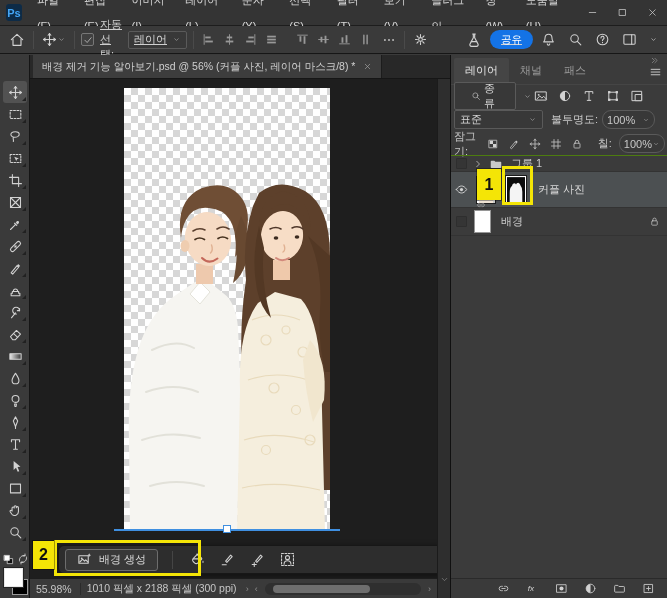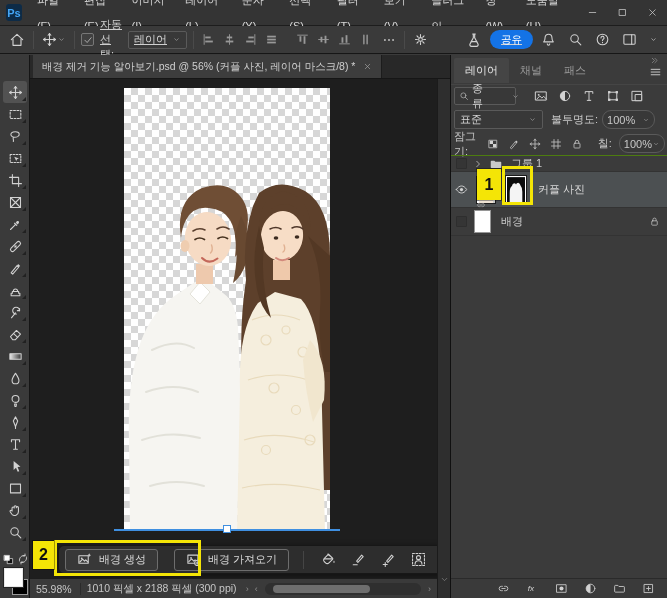--- a/index.html
+++ b/index.html
@@ -58,21 +58,21 @@
   #hscroll{position:relative;flex:1;height:12px;background:#2f2f2f;border-radius:6px;margin:0 4px;}
   #hthumb{position:absolute;left:8px;top:2px;width:97px;height:8px;background:#6e6e6e;border-radius:4px;}
   
   #rightpanel{position:absolute;left:450px;top:55px;width:217px;height:543px;background:#3b3b3b;border-left:1px solid #101010;}
   #panel-collapse{position:absolute;right:8px;top:1px;color:#9a9a9a;}
   #panel-tabs{position:absolute;left:3px;top:3px;display:flex;height:25px;}
   .p-tab{padding:0 11px;font-size:11px;color:#9b9b9b;display:flex;align-items:center;}
   .p-tab.active{background:#454545;color:#e2e2e2;border-radius:2px 2px 0 0;}
   #panel-menu{position:absolute;right:5px;top:10px;}
   .filter-row{position:absolute;left:0;top:29px;width:217px;height:23px;display:flex;align-items:center;padding:0 3px;gap:4px;border-top:1px solid #454545;background:#3b3b3b;}
-  .filter-dd{width:62px;height:18px;justify-content:space-between;padding:0 4px;gap:28px;}
+  .filter-dd{width:62px;height:28px;justify-content:space-between;padding:0 16px;gap:28px;}
   #filter-icons{display:flex;align-items:center;gap:6px;margin-left:12px;}
   #filter-pin{margin-left:14px;display:flex;align-items:center;}
   .blend-row{position:absolute;left:0;top:53px;width:217px;height:23px;display:flex;align-items:center;padding:0 3px;font-size:11px;color:#c8c8c8;}
   .blend-dd{width:89px;height:19px;justify-content:space-between;}
   .mini-field{display:flex;align-items:center;justify-content:space-between;border:1px solid #5a5a5a;border-radius:9px;background:#383838;height:19px;width:53px;padding:0 4px;font-size:11px;}
   .lock-row{position:absolute;left:0;top:77px;width:217px;height:23px;display:flex;align-items:center;padding:0 3px;font-size:11px;color:#c8c8c8;gap:5px;}
   #layers-list{position:absolute;left:0;top:100px;width:217px;border-top:1px solid #4d7c0f;}
   .layer-row{position:relative;display:flex;align-items:center;border-bottom:1px solid #333;}
   .row-group{height:16px;}
   .row-main{height:36px;background:#4c5052;}
@@ -485,32 +485,20 @@
         <span id="gen-icon-slot">
             <svg class="ic" width="15" height="15" viewBox="0 0 24 24">
               <rect x="3" y="6" width="15" height="12"></rect>
               <circle cx="7.5" cy="10" r="1.4" fill="#d2d2d2" stroke="none"></circle>
               <path d="M4.5 16 L9 11.5 L12 14.5 L14 12.5 L17.5 16"></path>
               <path d="M19.5 2 l.9 2.1 2.1 .9 -2.1 .9 -.9 2.1 -.9 -2.1 -2.1 -.9 2.1 -.9 Z" fill="#d2d2d2" stroke="none"></path>
             </svg>
           </span>
         <span>배경 생성</span>
       </button>
-      <button class="task-btn secondary" id="imp-btn" style="margin-left:8px;">
-        <span id="imp-icon-slot">
-            <svg class="ic" width="15" height="15" viewBox="0 0 24 24">
-              <rect x="3" y="5" width="16" height="13"></rect>
-              <circle cx="8" cy="9.5" r="1.4" fill="#d2d2d2" stroke="none"></circle>
-              <path d="M4.5 15.5 L9 11 L12.5 14.5 L14.5 12.5 L17 15"></path>
-              <circle cx="18" cy="17.5" r="4.2" fill="#2d2d2d"></circle>
-              <path d="M18 15.3 V19.7 M15.8 17.5 H20.2"></path>
-            </svg>
-          </span>
-        <span>배경 가져오기</span>
-      </button>
       <div class="task-sep" style="margin-left:6px;"></div>
       <div id="task-icons" style="display:flex;align-items:center;gap:6px;">
           <span class="task-ic">
             <svg class="ic" width="15" height="15" viewBox="0 0 24 24">
               <path d="M11 3.5 L13.2 5.7 M5 10.5 L12 3.5 L18.5 10 a1.2 1.2 0 0 1 0 1.7 L12.7 17.5 a3.8 3.8 0 0 1 -5.4 0 L5 15.2 a3.8 3.8 0 0 1 0 -4.7 Z"></path>
               <path d="M5.5 11 H17.5"></path>
               <path d="M20.8 13.5 c-1.3 1.9 -1.3 3.8 0 3.8 s1.3 -1.9 0 -3.8 Z" fill="#d2d2d2" stroke="none"></path>
             </svg>
           </span>
           <span class="task-ic">

